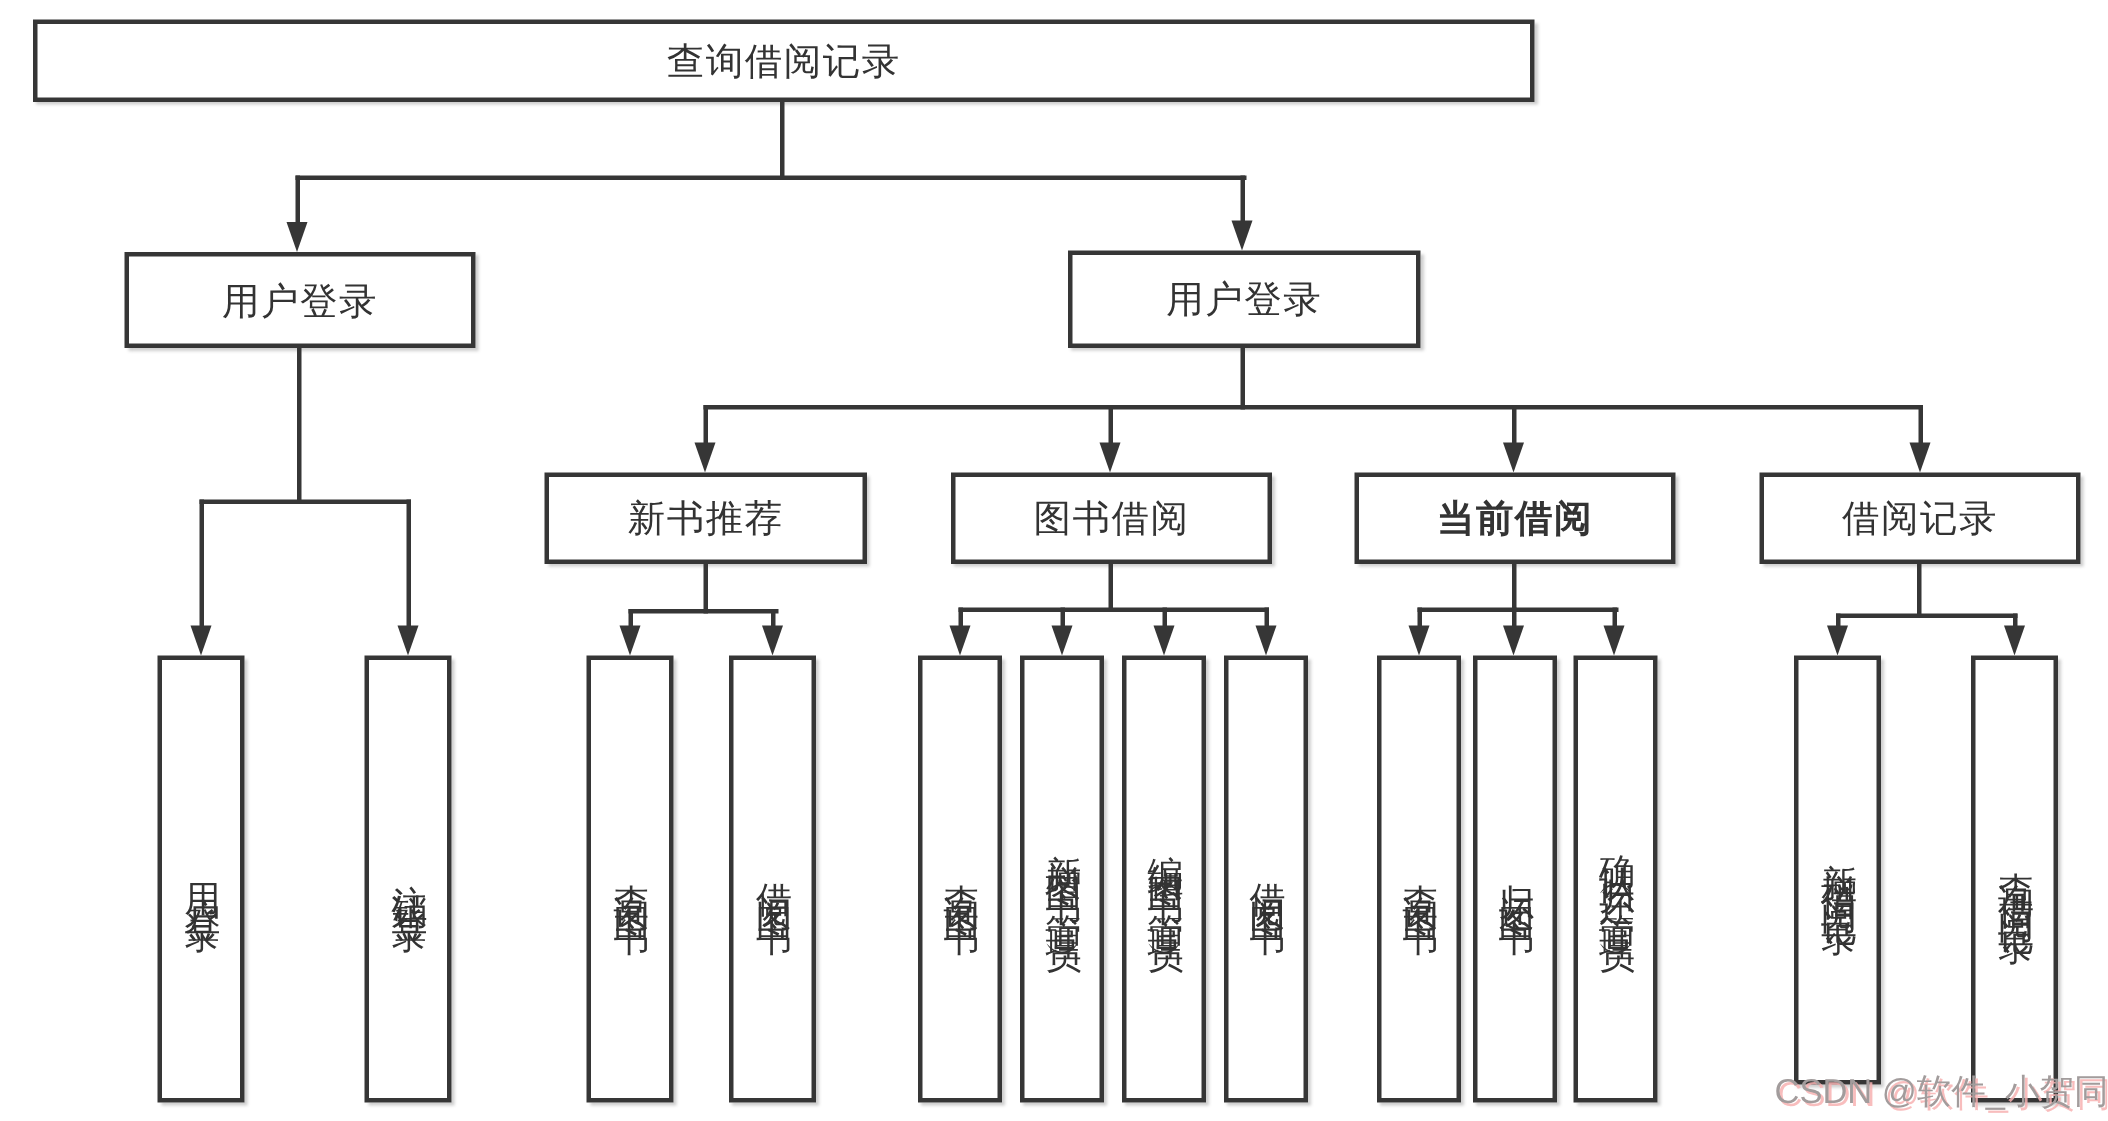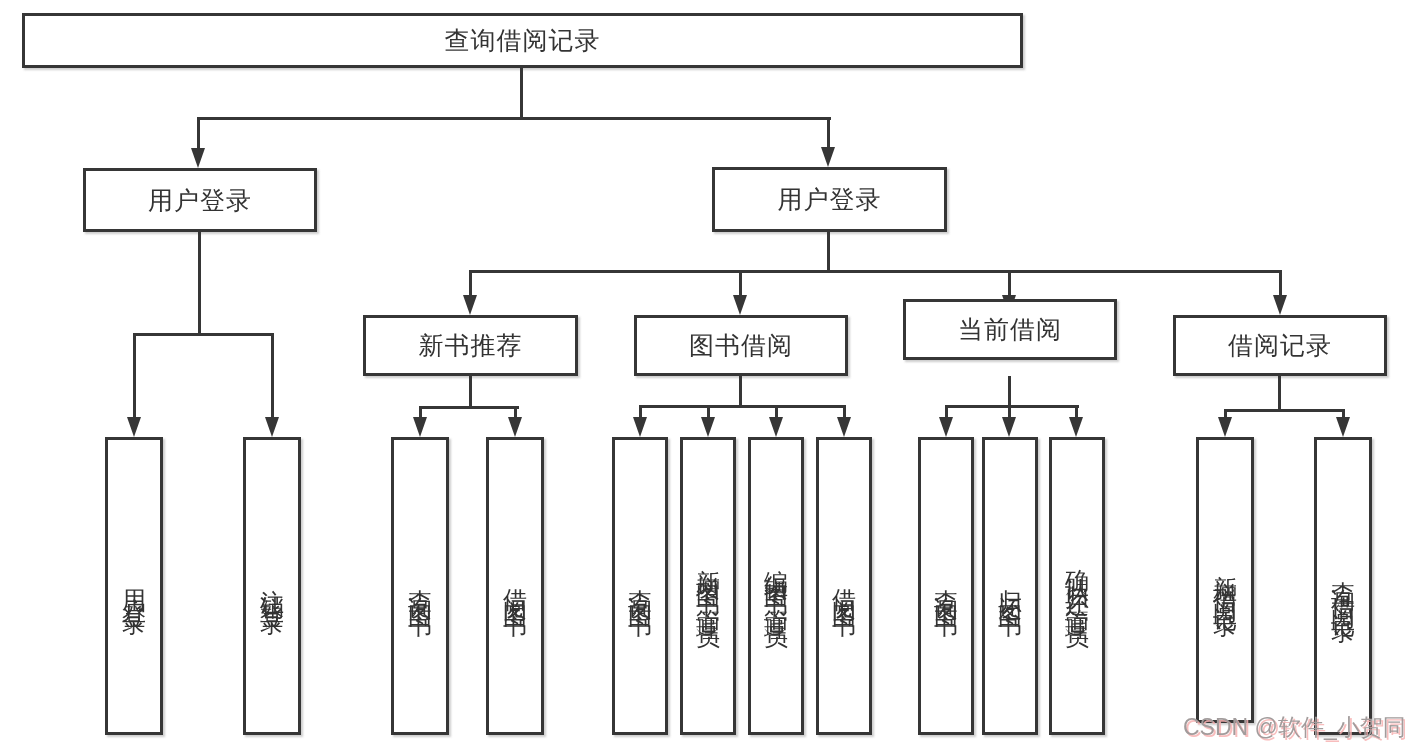--- a/index.html
+++ b/index.html
@@ -101,21 +101,21 @@
   <div class="arrow" style="left:1002px;top:295px;"></div>
   <div class="vline" style="left:1279px;top:270px;width:3px;height:27px;"></div>
   <div class="arrow" style="left:1273px;top:295px;"></div>
 
   <div class="box" style="left:363px;top:315px;width:215px;height:61px;">
     <span class="hlabel">新书推荐</span>
   </div>
   <div class="box" style="left:634px;top:315px;width:214px;height:61px;">
     <span class="hlabel">图书借阅</span>
   </div>
-  <div class="box" style="left:903px;top:299px;width:214px;height:61px;">
+  <div class="box" style="left:903px;top:315px;width:214px;height:61px;font-weight:bold;">
     <span class="hlabel">当前借阅</span>
   </div>
   <div class="box" style="left:1173px;top:315px;width:214px;height:61px;">
     <span class="hlabel">借阅记录</span>
   </div>
 
   <div class="vline" style="left:469px;top:376px;width:3px;height:33px;"></div>
   <div class="hline" style="left:419px;top:406px;width:100px;height:3px;"></div>
   <div class="vline" style="left:419px;top:406px;width:3px;height:15px;"></div>
   <div class="arrow" style="left:413px;top:417px;"></div>

